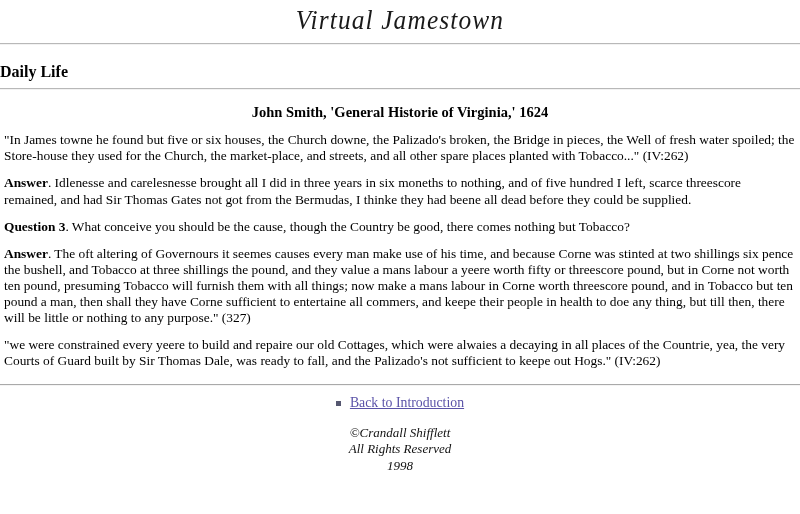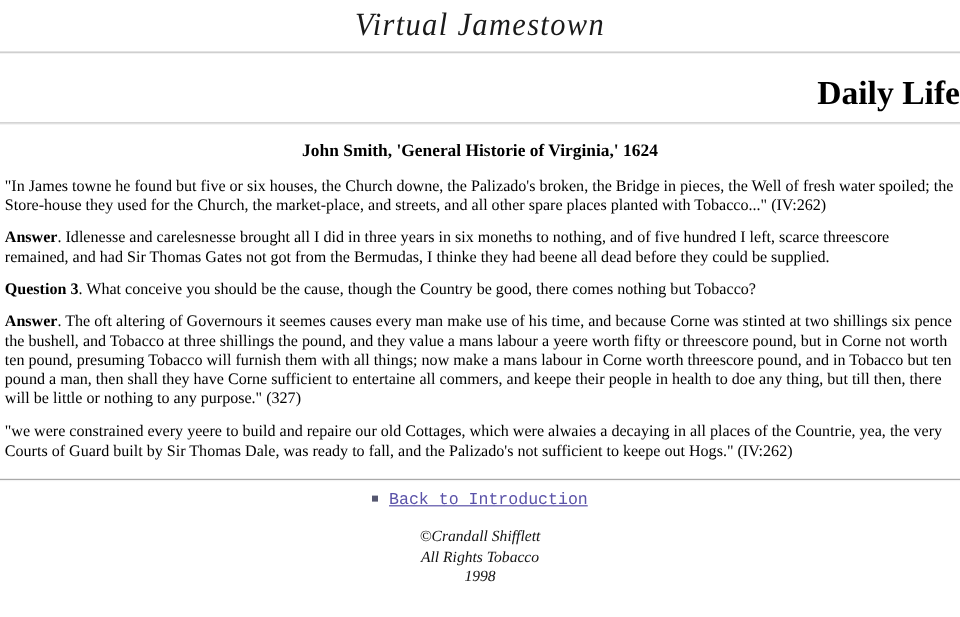--- a/index.html
+++ b/index.html
@@ -44,22 +44,22 @@
   hr.rule-footer {
     border: 0;
     border-top: 1px solid #a9a9a9;
     border-bottom: 1px solid #f4f4f4;
     height: 0;
     margin: 0;
   }
 
   
   .page-heading {
-    text-align: right;
-    font-size: 28px;
+    text-align: left;
+    font-size: 16px;
     font-weight: bold;
     margin: 17px 0 0 0;
     line-height: 1.2;
   }
   .source-heading {
     text-align: center;
     font-size: 14.5px;
     font-weight: bold;
     margin: 14px 0 0 0;
     line-height: 1.2;
@@ -83,21 +83,20 @@
   ul.footer-list {
     list-style: none;
     margin: 9px 0 0 0;
     padding: 0;
     text-align: center;
   }
   ul.footer-list li {
     display: block;
     font-size: 13.5px;
     line-height: 1.2;
-    font-family: Liberation Mono, monospace;
   }
   .bullet-mark {
     display: inline-block;
     width: 5px;
     height: 5px;
     background: #555770;
     vertical-align: middle;
     margin-right: 9px;
     position: relative;
     top: -1px;
@@ -159,16 +158,16 @@
   <hr class="rule-footer">
 
   <ul class="footer-list">
     <li>
       <span class="bullet-mark"></span><a class="footer-link" href="#">Back to Introduction</a>
     </li>
   </ul>
 
   <div class="copyright">
     <div>©Crandall Shifflett</div>
-    <div>All Rights Tobacco</div>
+    <div>All Rights Reserved</div>
     <div>1998</div>
   </div>
 </div>
 
 </body></html>

